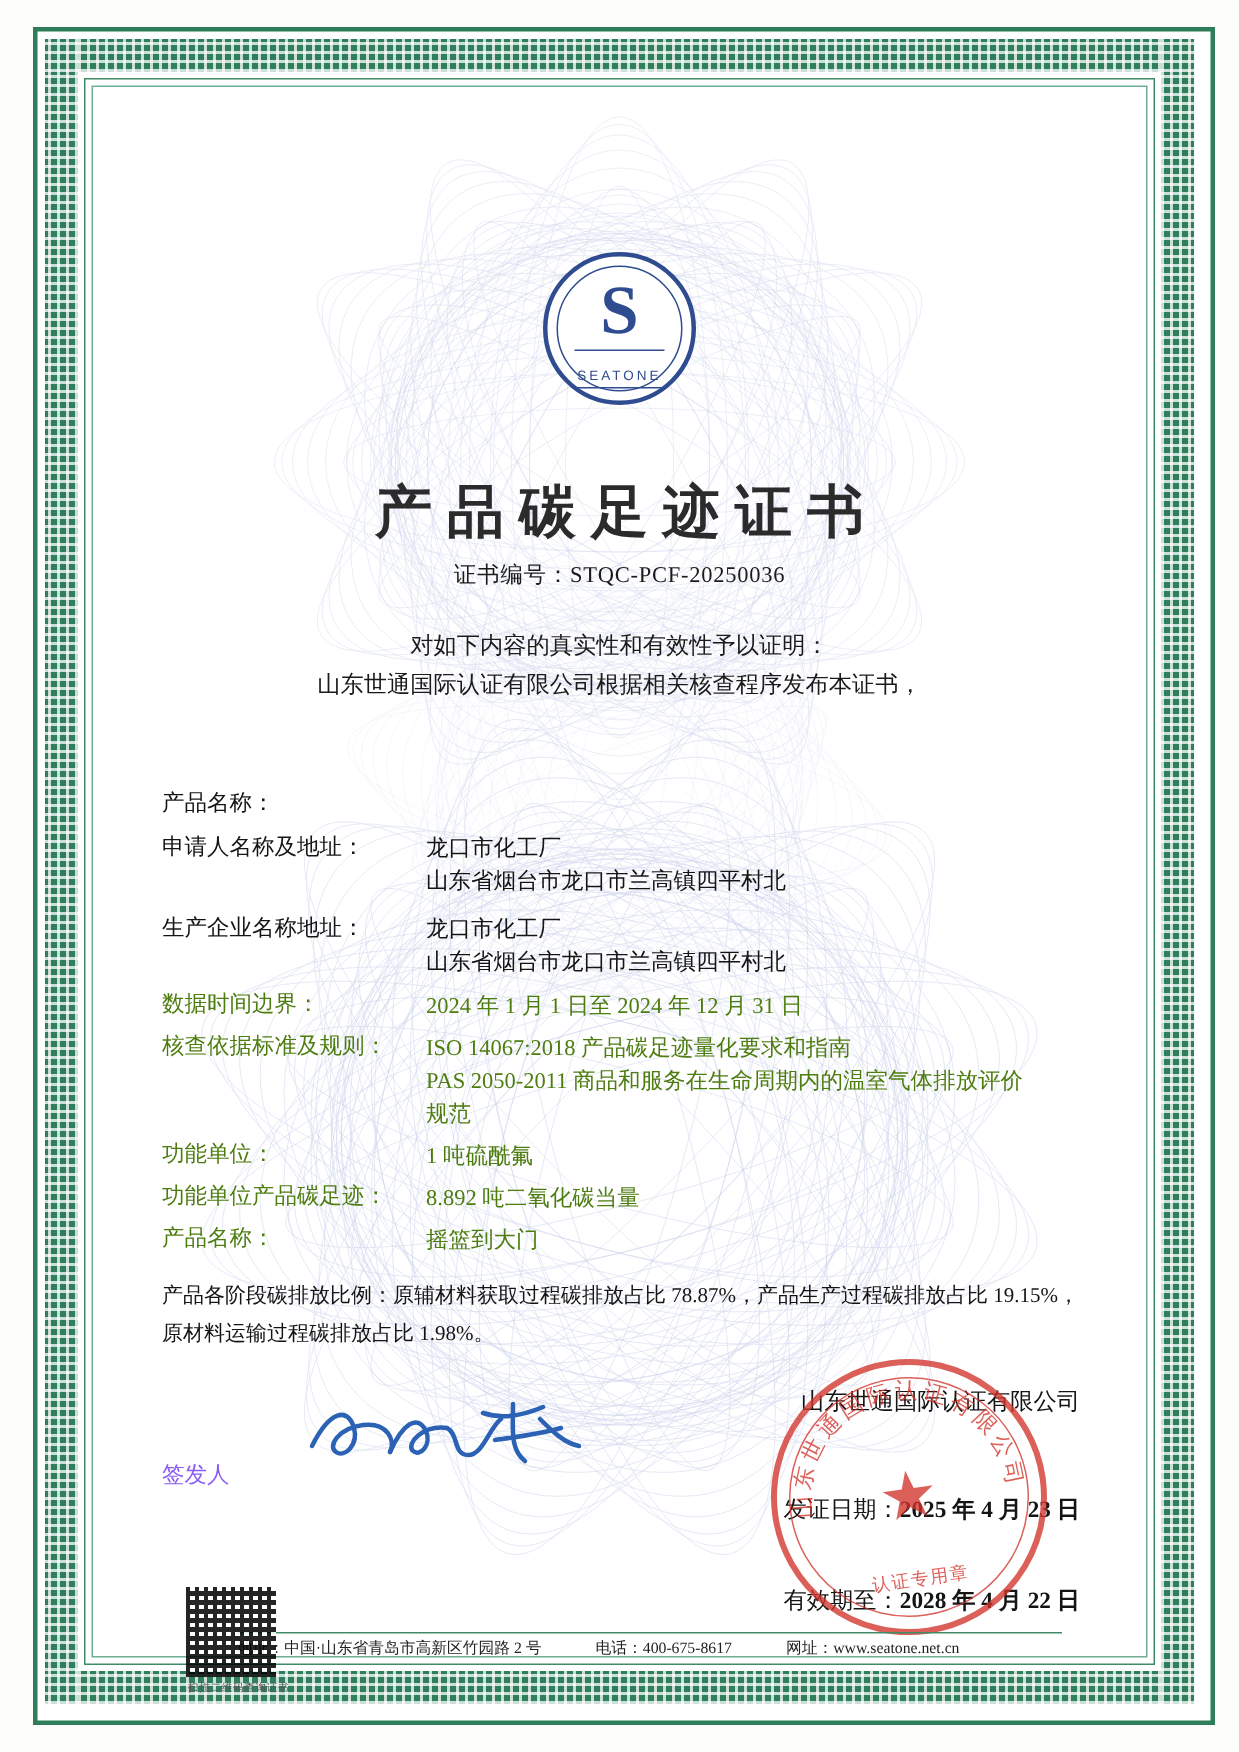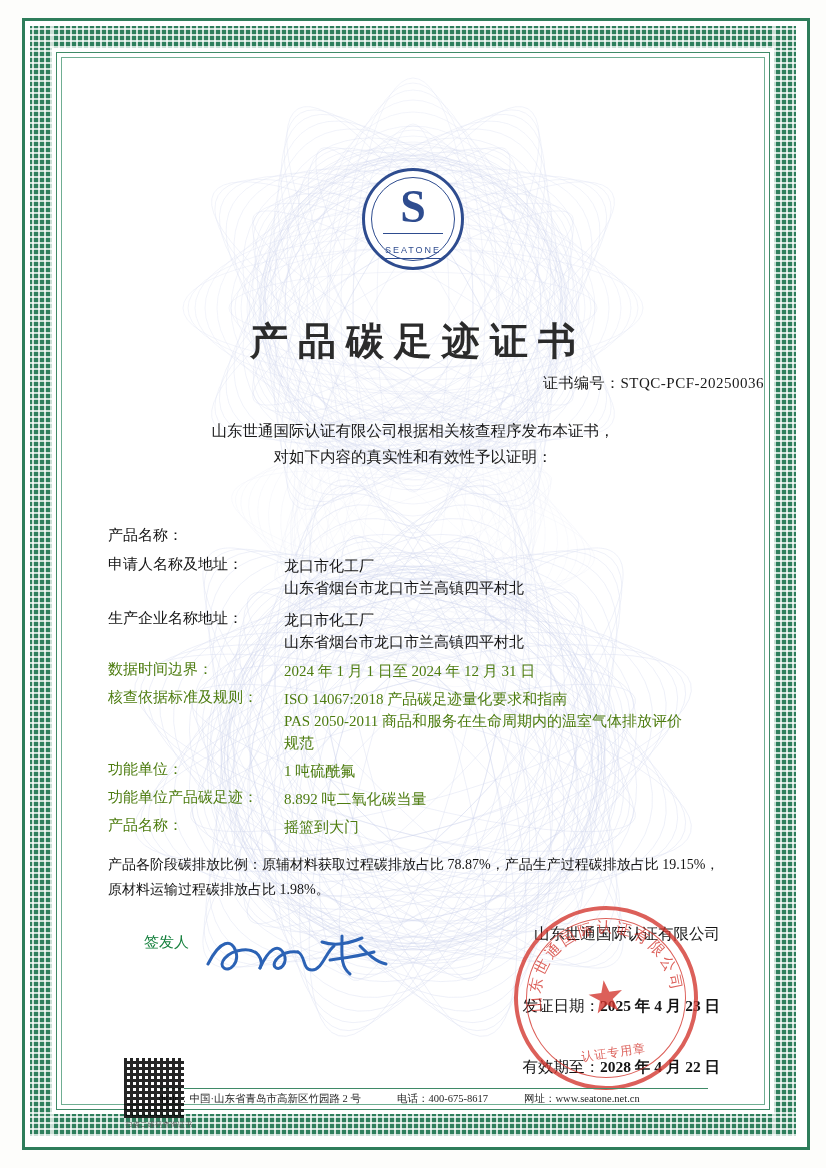--- a/index.html
+++ b/index.html
@@ -152,21 +152,21 @@
     color: #2b2b2b;
     font-family: "DejaVu Serif", serif;
     font-weight: bold;
     text-indent: 10px;
   }
 
   .cert-no {
     position: absolute;
     left: 0; right: 0;
     top: 316px;
-    text-align: right;
+    text-align: center;
     font-size: 15px;
     color: #1a1a1a;
     letter-spacing: .5px;
   }
 
   .statement {
     position: absolute;
     left: 60px;
     right: 60px;
     top: 360px;
@@ -225,24 +225,23 @@
     position: absolute;
     right: 44px;
     top: 866px;
     font-size: 15.5px;
     color: #141414;
   }
 
   .signer-label {
     position: absolute;
     left: 46px;
-    top: 875px;
+    top: 916px;
     font-size: 15px;
-    color: #15803d;
-    margin-left: 36px;
+    color: #8b5cf6;
   }
   .signature {
     position: absolute;
     left: 140px;
     top: 872px;
     width: 190px;
     height: 54px;
   }
   .signature svg { display: block; }
 
@@ -413,22 +412,22 @@
       </div>
     </div>
 
     <div class="cert-title">产品碳足迹证书</div>
 
     <div class="cert-no">
       <span>证书编号：</span><span>STQC-PCF-20250036</span>
     </div>
 
     <div class="statement">
+      <div>对如下内容的真实性和有效性予以证明：</div>
       <div>山东世通国际认证有限公司根据相关核查程序发布本证书，</div>
-      <div>对如下内容的真实性和有效性予以证明：</div>
     </div>
 
     <div class="fields">
       <div class="frow">
         <div class="flabel wide">产品名称：</div>
       </div>
       <div class="frow">
         <div class="flabel wide">申请人名称及地址：</div>
         <div class="fvalue">
           <div class="line">龙口市化工厂</div>

